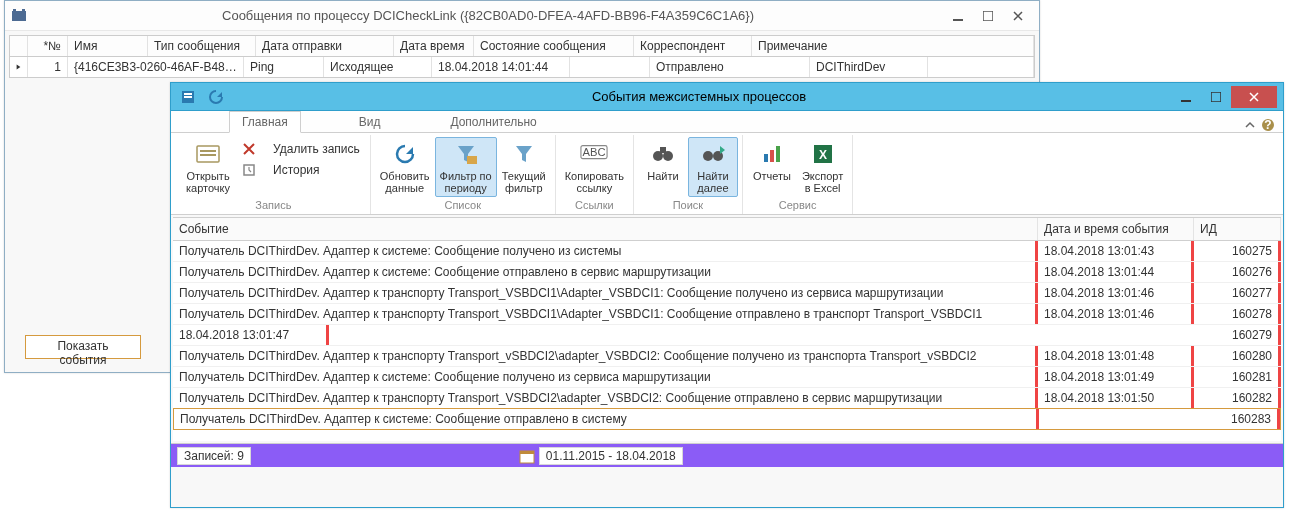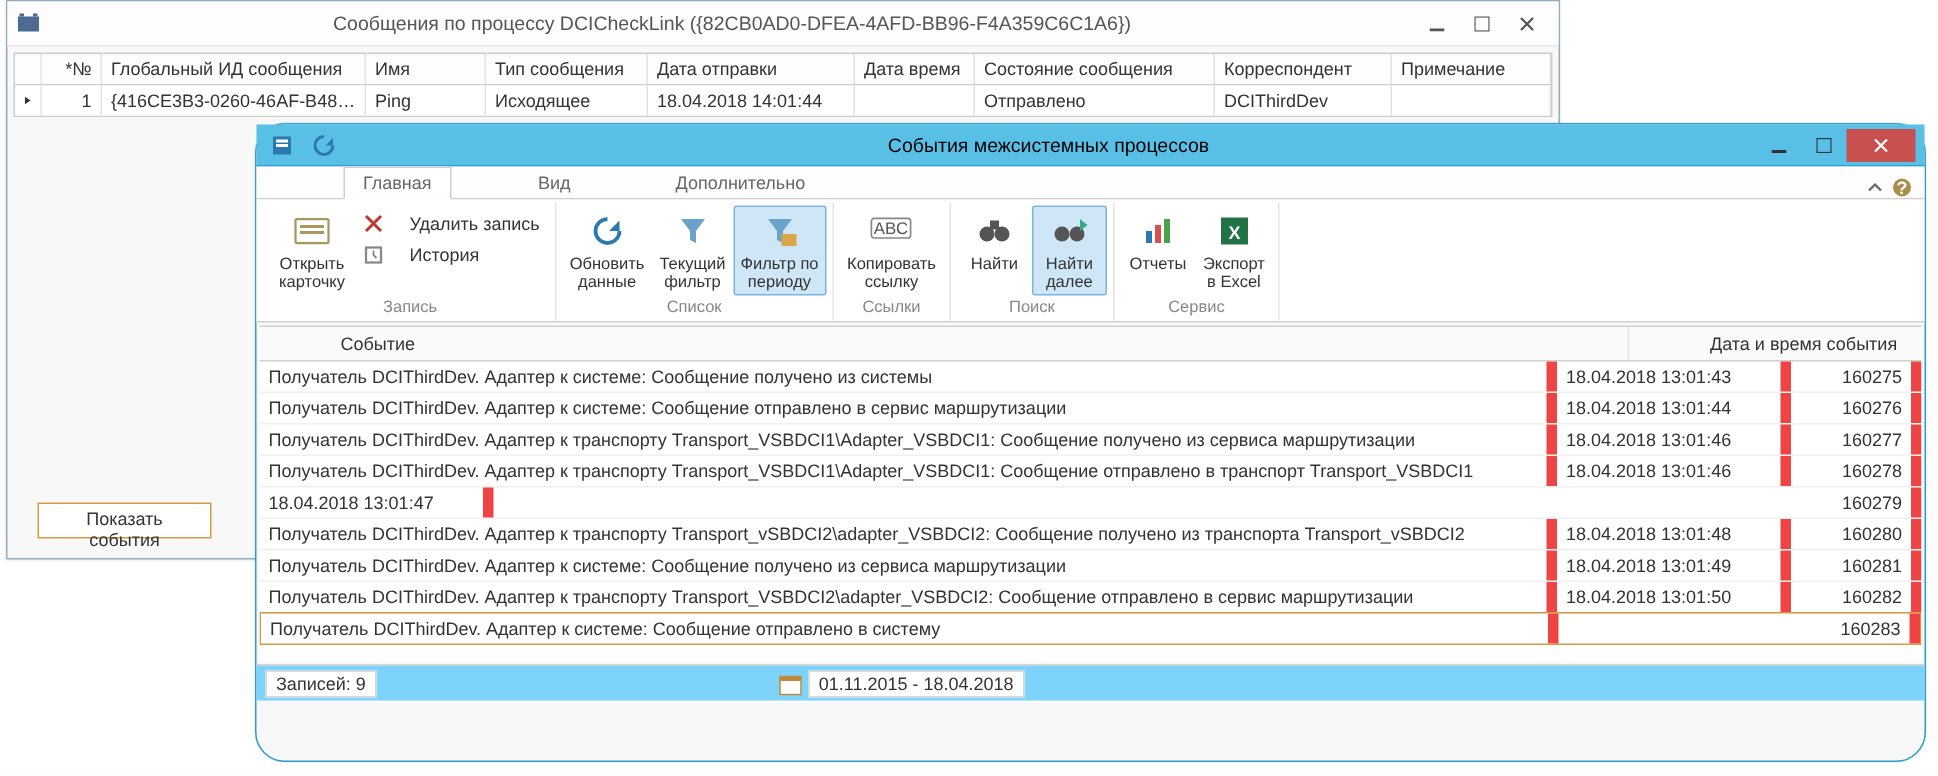--- a/index.html
+++ b/index.html
@@ -18,21 +18,21 @@
 
 .grid-wrap { margin: 4px; border: 1px solid #ccc; background: #fff; }
 .grid-head { display: flex; border-bottom: 1px solid #ccc; background: #fdfdfd; }
 .grid-head div, .grid-row div { padding: 3px 6px; border-right: 1px solid #e2e2e2; white-space: nowrap; overflow: hidden; text-overflow: ellipsis; }
 .grid-row { display: flex; background: #fff; }
 .row-ind { width: 18px; display:flex; align-items:center; justify-content:center; border-right:1px solid #e2e2e2; }
 
 .btn-show { position: absolute; left: 20px; top: 334px; width: 116px; height: 24px; border: 1px solid #d59a3e; background: #fff; padding: 3px 10px; text-align: center; cursor: pointer; }
 
 
-.win-front { left: 170px; top: 82px; width: 1114px; height: 426px; border-color: #2f9ecb; border-radius: 20px; }
+.win-front { left: 170px; top: 82px; width: 1114px; height: 426px; border-color: #2f9ecb; }
 .win-front .titlebar { background: #58bfe6; color: #000; border-bottom: 1px solid #2f9ecb; height: 28px; }
 .win-front .title { color: #000; }
 .tb-left { display: flex; align-items: center; gap: 6px; }
 .tb-btn { width: 22px; height: 22px; display:flex; align-items:center; justify-content:center; }
 
 .tabs { display: flex; background: #fefefe; padding-left: 12px; border-bottom: 1px solid #cfcfcf; height: 22px; align-items: flex-end; }
 .tab { padding: 3px 12px; color: #666; cursor: pointer; margin-left: 46px; }
 .tab.active { background: #fff; border: 1px solid #cfcfcf; border-bottom: 1px solid #fff; margin-bottom: -1px; }
 .ribbon-right { margin-left:auto; display:flex; gap:6px; padding-right:8px; color:#666; align-items:center; }
 
@@ -43,26 +43,26 @@
 .rbtn { display: flex; flex-direction: column; align-items: center; justify-content: flex-start; padding: 2px 4px; min-width: 50px; cursor:pointer; border:1px solid transparent; border-radius:2px; }
 .rbtn.small { flex-direction: row; min-width: auto; padding: 1px 3px; font-size: 11px; gap:16px; }
 .rbtn.active { background: #cfe6f7; border-color:#7ab5df; }
 .rbtn .ric { width: 28px; height: 28px; display:flex; align-items:center; justify-content:center; }
 .rbtn .ric.sm { width:16px; height:16px; }
 .rbtn .rlab { font-size: 11px; text-align: center; line-height: 12px; margin-top: 2px; }
 .smallstack { display:flex; flex-direction:column; gap:1px; padding:2px; }
 
 .ev-grid { margin: 2px; border-top: 1px solid #cfcfcf; height: 224px; overflow:hidden; background:#fff; }
 .ev-head { display:flex; background:#fafafa; border-bottom:1px solid #cfcfcf; }
-.ev-head div { padding:4px 6px; border-right:1px solid #e4e4e4; font-size:12px;margin-left:48px; }
+.ev-head div { padding:4px 6px; border-right:1px solid #e4e4e4; font-size:12px; }
 .ev-row { display:flex; border-bottom:1px solid #f0f0f0; }
-.ev-row div { padding:3px 6px; border-right:7px solid #ef4444; font-size:12px; white-space:nowrap; overflow:hidden; }
+.ev-row div { padding:3px 6px; border-right:3px solid #ef4444; font-size:12px; white-space:nowrap; overflow:hidden; }
 .ev-row.hl { border:1px solid #d59a3e; margin-top:-1px; }
 
-.statusbar { display:flex; align-items:center; border-top:1px solid #cfcfcf; background:#7dd3fc; height:24px; padding:0 6px; gap:8px; }
+.statusbar { display:flex; align-items:center; border-top:1px solid #cfcfcf; background:#8b5cf6; height:24px; padding:0 6px; gap:8px; }
 .stat-block { border:1px solid #d8d8d8; padding:1px 6px; background:#fff; }
 .date-range { margin-left: 260px; display:flex; align-items:center; gap:4px; }
 
 .c-event { flex: 0 0 865px; }
 .c-date { flex: 0 0 156px; }
 .c-id { flex: 1; text-align: right; }
 
 
 svg { display:block; }
 </style>
@@ -95,21 +95,20 @@
             <path d="M1 1 L9 9 M9 1 L1 9" stroke="#555" stroke-width="1.5"></path>
           </svg>
         </div>
     </div>
   </div>
 
   <div class="grid-wrap">
     <div class="grid-head">
       <div style="width:18px"></div>
       <div style="width:40px;text-align:right">*№</div>
-      <div style="width:176px">Глобальный ИД сообщения</div>
       <div style="width:80px">Имя</div>
       <div style="width:108px">Тип сообщения</div>
       <div style="width:138px">Дата отправки</div>
       <div style="width:80px">Дата время</div>
       <div style="width:160px">Состояние сообщения</div>
       <div style="width:118px">Корреспондент</div>
       <div style="flex:1">Примечание</div>
     </div>
     <div class="grid-row">
       <div class="row-ind">
@@ -229,36 +228,36 @@
       <div class="rgroup-body">
         <div class="rbtn">
           <span class="ric">
               <svg width="26" height="24" viewBox="0 0 26 24">
                 <path d="M13 4 A8 8 0 1 0 21 12" fill="none" stroke="#2a7ab0" stroke-width="2.5"></path>
                 <path d="M21 5 L21 12 L14 12 Z" fill="#2a7ab0"></path>
               </svg>
             </span>
           <span class="rlab">Обновить<br>данные</span>
         </div>
-        <div class="rbtn">
-          <span class="ric">
-              <svg width="26" height="24" viewBox="0 0 26 24">
-                <path d="M5 4 L21 4 L15 12 L15 20 L11 18 L11 12 Z" fill="#6aa2c9"></path>
-              </svg>
-            </span>
-          <span class="rlab">Текущий<br>фильтр</span>
-        </div>
         <div class="rbtn active">
           <span class="ric">
               <svg width="26" height="24" viewBox="0 0 26 24">
                 <path d="M5 4 L21 4 L15 12 L15 20 L11 18 L11 12 Z" fill="#6aa2c9"></path>
                 <rect x="14" y="14" width="10" height="8" fill="#d8a64a"></rect>
               </svg>
             </span>
           <span class="rlab">Фильтр по<br>периоду</span>
+        </div>
+        <div class="rbtn">
+          <span class="ric">
+              <svg width="26" height="24" viewBox="0 0 26 24">
+                <path d="M5 4 L21 4 L15 12 L15 20 L11 18 L11 12 Z" fill="#6aa2c9"></path>
+              </svg>
+            </span>
+          <span class="rlab">Текущий<br>фильтр</span>
         </div>
       </div>
       <div class="rgroup-label">Список</div>
     </div>
 
     <div class="rgroup">
       <div class="rgroup-body">
         <div class="rbtn">
           <span class="ric">
               <svg width="30" height="20" viewBox="0 0 30 20">

